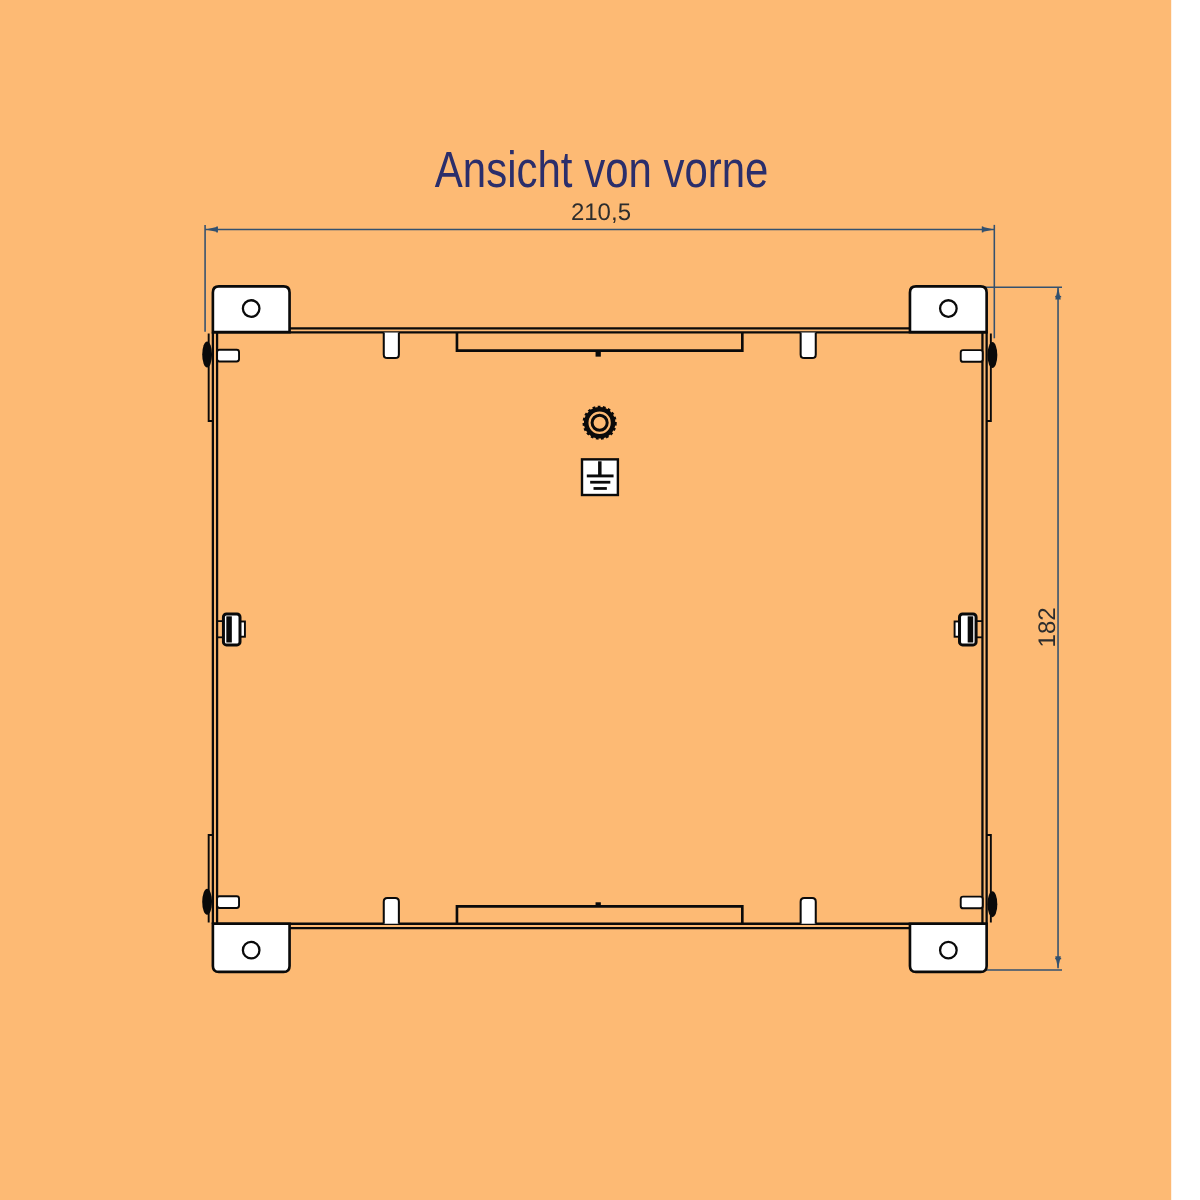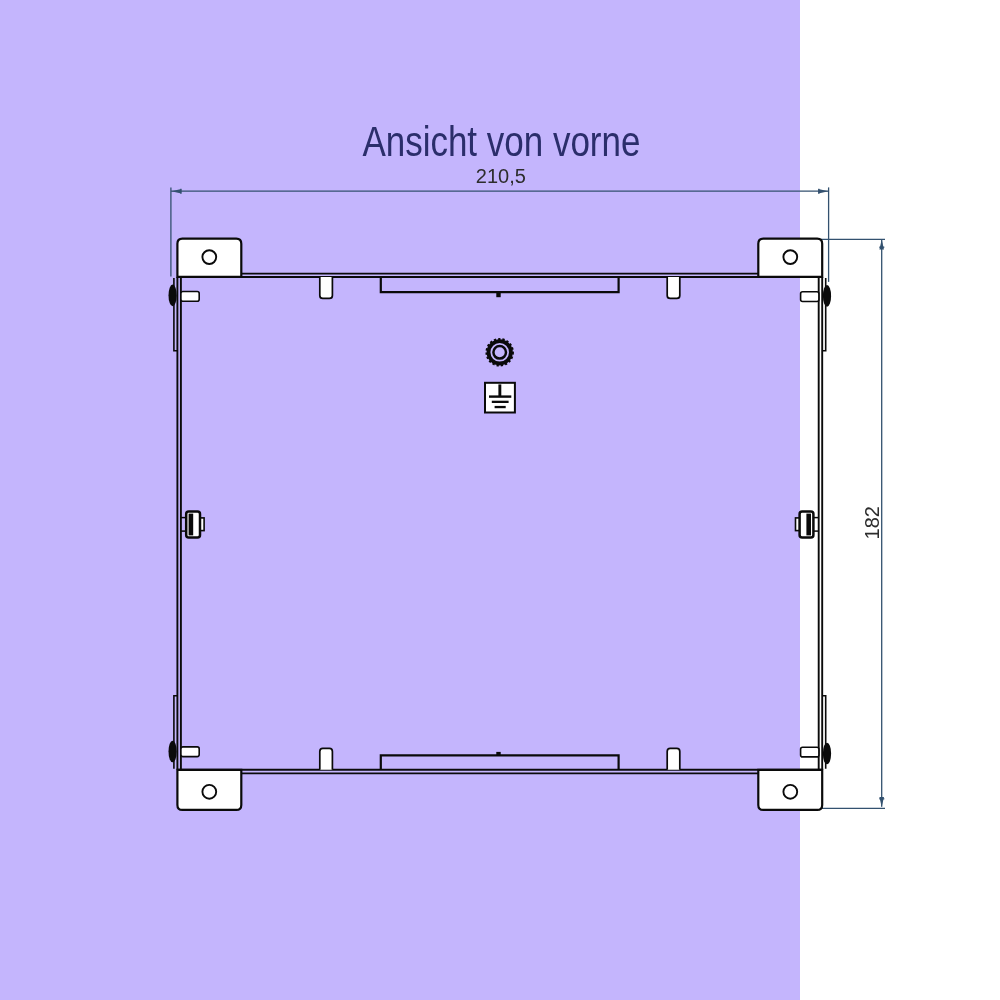--- a/index.html
+++ b/index.html
@@ -1,16 +1,16 @@
 <!DOCTYPE html>
 <html><head>
 <meta charset="utf-8">
 <style>
   html,body{margin:0;padding:0;background:#ffffff;}
-  #page{width:800px;height:1000px;position:relative;background:#c4b5fd;font-family:"Liberation Sans", sans-serif;}
+  #page{width:976px;height:1000px;position:relative;background:#fdba74;font-family:"Liberation Sans", sans-serif;}
   svg{position:absolute;left:0;top:0;}
 </style>
 </head>
 <body>
 <div id="page">
 <svg width="1000" height="1000" viewBox="0 0 1000 1000">
 
   <g>
     <text x="501.4" y="156" text-anchor="middle" font-family="Liberation Sans, sans-serif" font-size="42.5" fill="#2b2e6b" textLength="278" lengthAdjust="spacingAndGlyphs">Ansicht von vorne</text>
   </g>

